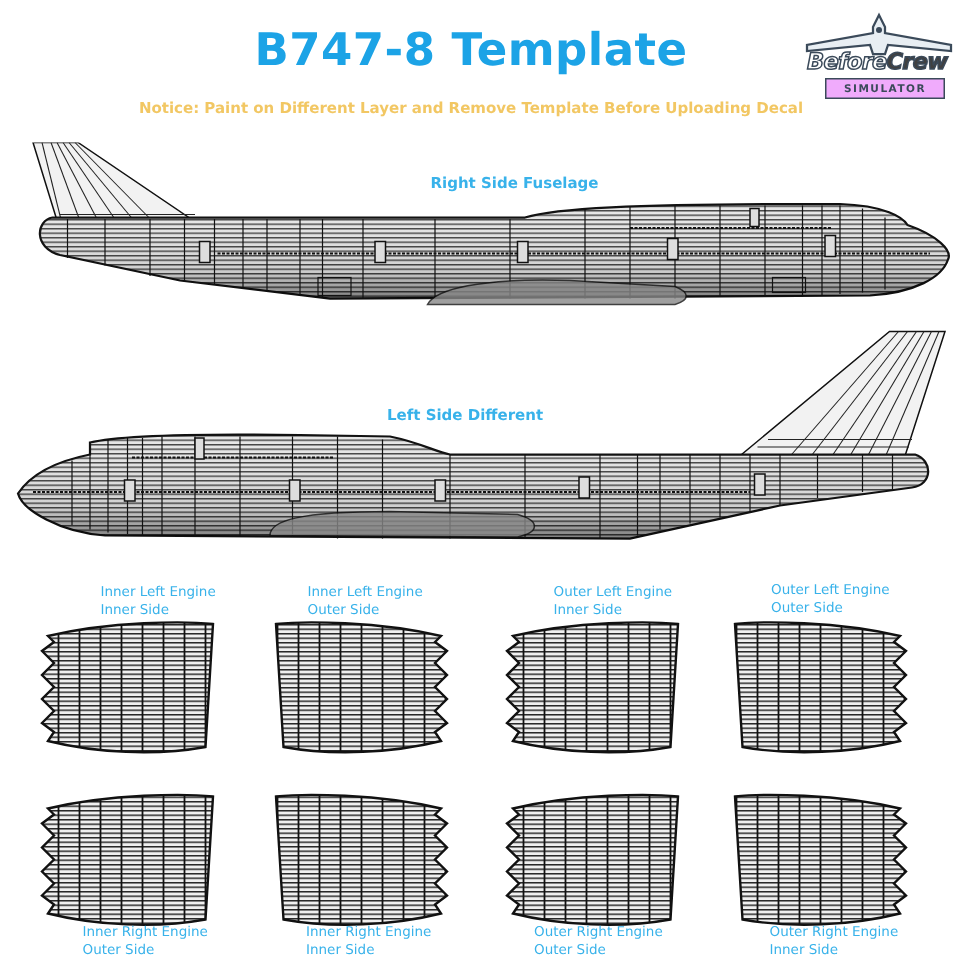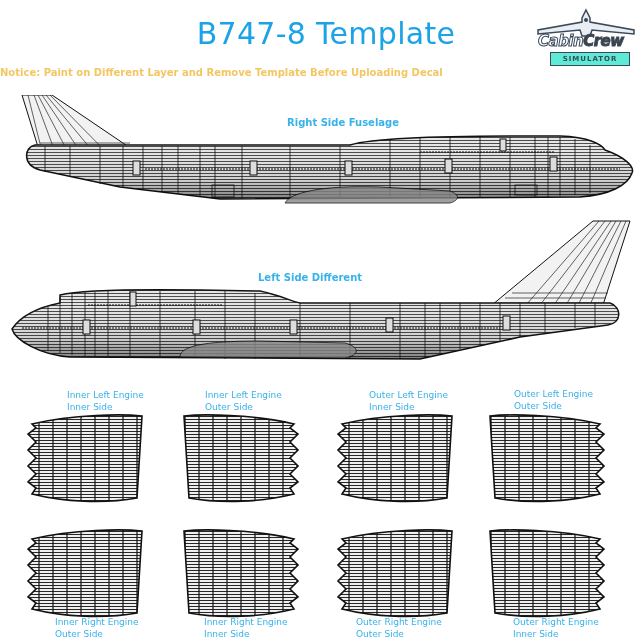--- a/index.html
+++ b/index.html
@@ -1,37 +1,37 @@
 <!DOCTYPE html>
 <html><head>
 <meta charset="utf-8">
 <style>
   html, body { margin:0; padding:0; background:#ffffff; }
   body { width:640px; height:640px; position:relative; overflow:hidden; font-family:"DejaVu Sans", sans-serif; }
-  .title { position:absolute; left:0; width:628px; top:16px; text-align:center; font-size:30px; font-weight:normal; color:#1ca3e6; letter-spacing:0.3px;margin-left:12px; }
-  .notice { position:absolute; left:0; width:628px; top:67px; text-align:left; font-size:10px; font-weight:bold; color:#f2c763; }
+  .title { position:absolute; left:0; width:628px; top:16px; text-align:center; font-size:30px; font-weight:bold; color:#1ca3e6; letter-spacing:0.3px; }
+  .notice { position:absolute; left:0; width:628px; top:67px; text-align:center; font-size:10px; font-weight:bold; color:#f2c763; }
   .label { position:absolute; font-size:9px; font-weight:normal; color:#38b2ea; line-height:12px; white-space:nowrap; }
   .section-label { position:absolute; font-size:10px; font-weight:bold; color:#38b2ea; white-space:nowrap; }
   svg { position:absolute; }
   .logo { position:absolute; left:534px; top:8px; width:104px; height:60px; }
   .logo-text { position:absolute; left:4px; top:24px; font-size:15px; font-weight:bold; font-style:italic; color:#ffffff; -webkit-text-stroke:1px #3b4a5a; letter-spacing:-0.5px; }
   .logo-text .crew { color:#404040; }
-  .logo-sub { position:absolute; left:16px; top:44px; width:78px; height:12px; background:#5eead4; border:1.5px solid #3b4a5a; font-size:7px; font-weight:bold; color:#3b4a5a; text-align:center; line-height:12px; letter-spacing:1px; }
+  .logo-sub { position:absolute; left:16px; top:44px; width:78px; height:12px; background:#f0abfc; border:1.5px solid #3b4a5a; font-size:7px; font-weight:bold; color:#3b4a5a; text-align:center; line-height:12px; letter-spacing:1px; }
 </style>
 </head>
 <body>
 
 <div class="title">B747-8 Template</div>
 
 <div class="logo">
   <svg width="104" height="30" style="left:0;top:0">
     <path d="M52 2 L56 10 L56 14 L100 22 L100 26 L58 22 L56 28 L48 28 L46 22 L4 26 L4 22 L48 14 L48 10 Z" fill="#e8eef3" stroke="#3b4a5a" stroke-width="1.5"></path>
     <circle cx="52" cy="12" r="2" fill="#3b4a5a"></circle>
   </svg>
-  <div class="logo-text"><span>Cabin</span><span class="crew">Crew</span></div>
+  <div class="logo-text"><span>Before</span><span class="crew">Crew</span></div>
   <div class="logo-sub">SIMULATOR</div>
 </div>
 
 <div class="notice">Notice: Paint on Different Layer and Remove Template Before Uploading Decal</div>
 
 <div class="section-label" style="left:287px;top:117px">Right Side Fuselage</div>
 
 <svg width="640" height="120" style="left:0;top:95px">
   <defs>
     <pattern id="hlines" width="6" height="3" patternUnits="userSpaceOnUse">

